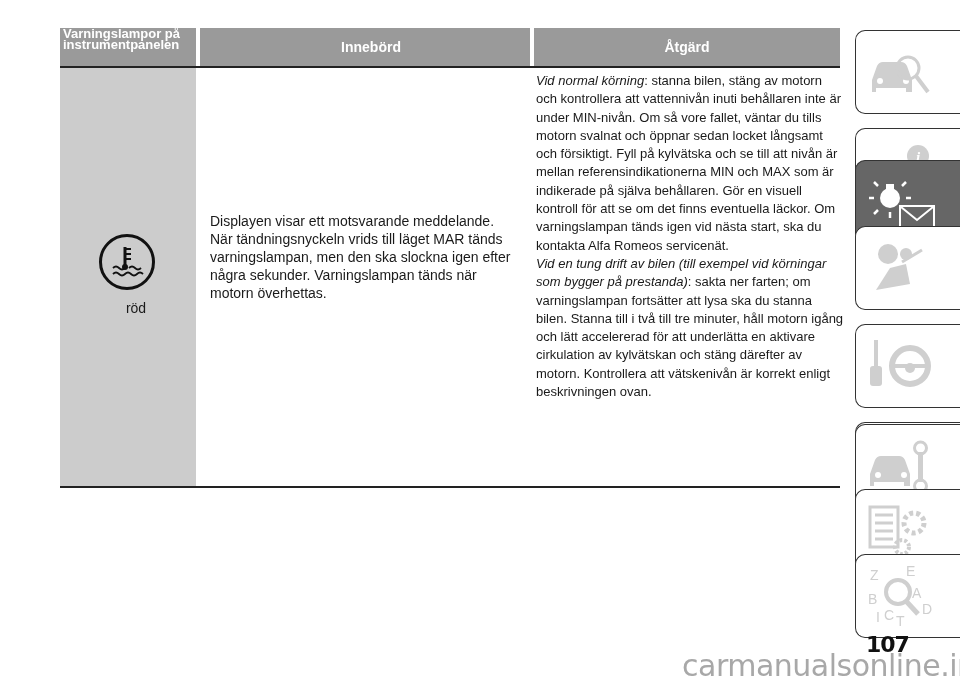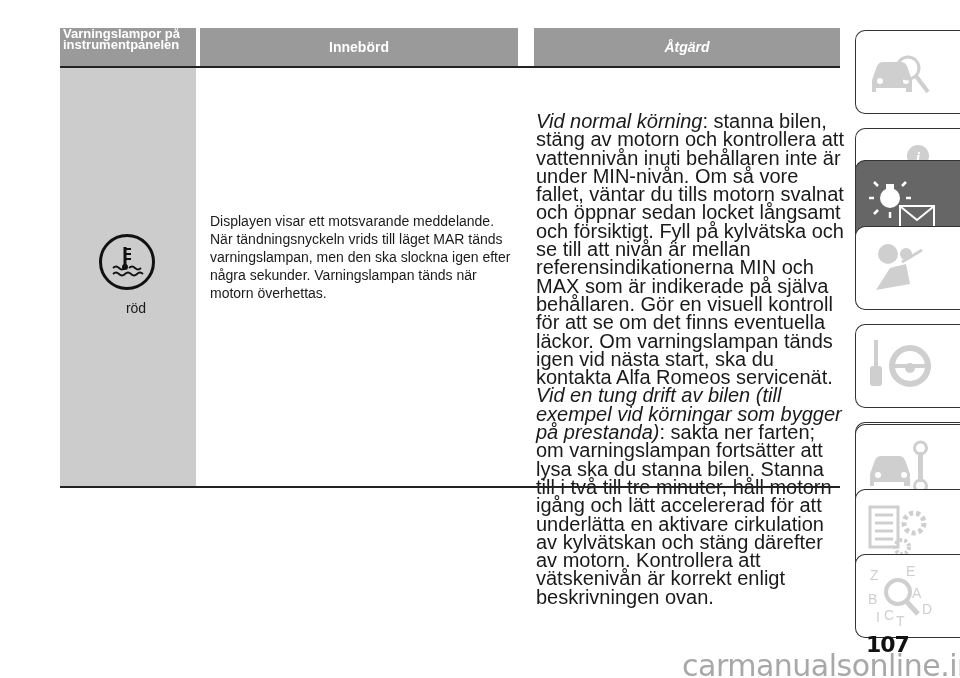--- a/index.html
+++ b/index.html
@@ -2,30 +2,30 @@
 <html><head>
 <meta charset="utf-8">
 <style>
   html, body { margin:0; padding:0; }
   body { width:960px; height:678px; background:#ffffff; position:relative; overflow:hidden;
          font-family:"Liberation Sans", sans-serif; color:#1a1a1a; }
   .hdr { position:absolute; top:28px; height:38px; background:#9a9a9a; color:#fff;
          font-weight:bold; font-size:14px; display:flex; align-items:center; justify-content:center; }
   .hdr.c1 { left:60px; width:136px; justify-content:flex-start; padding-left:3px; box-sizing:border-box;
             font-size:13px; line-height:11px; align-items:flex-start; }
-  .hdr.c2 { left:152px; width:366px; }
-  .hdr.c3 { left:534px; width:306px;font-style:italic; }
+  .hdr.c2 { left:152px; width:366px;padding-left:12px; }
+  .hdr.c3 { left:534px; width:306px; }
   .hdr.c2 span { margin-left:0; }
   .hline { position:absolute; left:60px; width:780px; height:2px; background:#222; }
   .col1bg { position:absolute; left:60px; top:68px; width:136px; height:419px; background:#cccccc; }
   .lamp { position:absolute; left:98px; top:233px; width:58px; height:58px; }
   .lamp-label { position:absolute; left:60px; width:152px; top:300px; text-align:center; font-size:14px; }
   .meaning { position:absolute; left:210px; top:212px; width:310px; font-size:14px; line-height:18px; }
   .meaning .title { font-weight:bold; }
-  .action { position:absolute; left:536px; top:72px; width:310px; font-size:20px; line-height:18.3px;margin-top:40px; }
+  .action { position:absolute; left:536px; top:72px; width:310px; font-size:13px; line-height:18.3px; }
   .action p { margin:0; }
   .action i { font-style:italic; }
   .tabs { position:absolute; left:855px; top:30px; width:110px; }
   .tab { position:absolute; left:0; width:110px; height:84px; border:1.5px solid #333;
          border-right:none; border-radius:10px 0 0 10px; box-sizing:border-box; background:#fff;
          display:flex; align-items:center; padding-left:10px; }
   .tab.active { background:#666; border-color:#333; }
   .tab svg { display:block; }
   .page-num { position:absolute; left:866px; top:632px; font-size:22px; font-weight:bold; color:#111;
               font-family:"DejaVu Sans", sans-serif; letter-spacing:-1px; }

